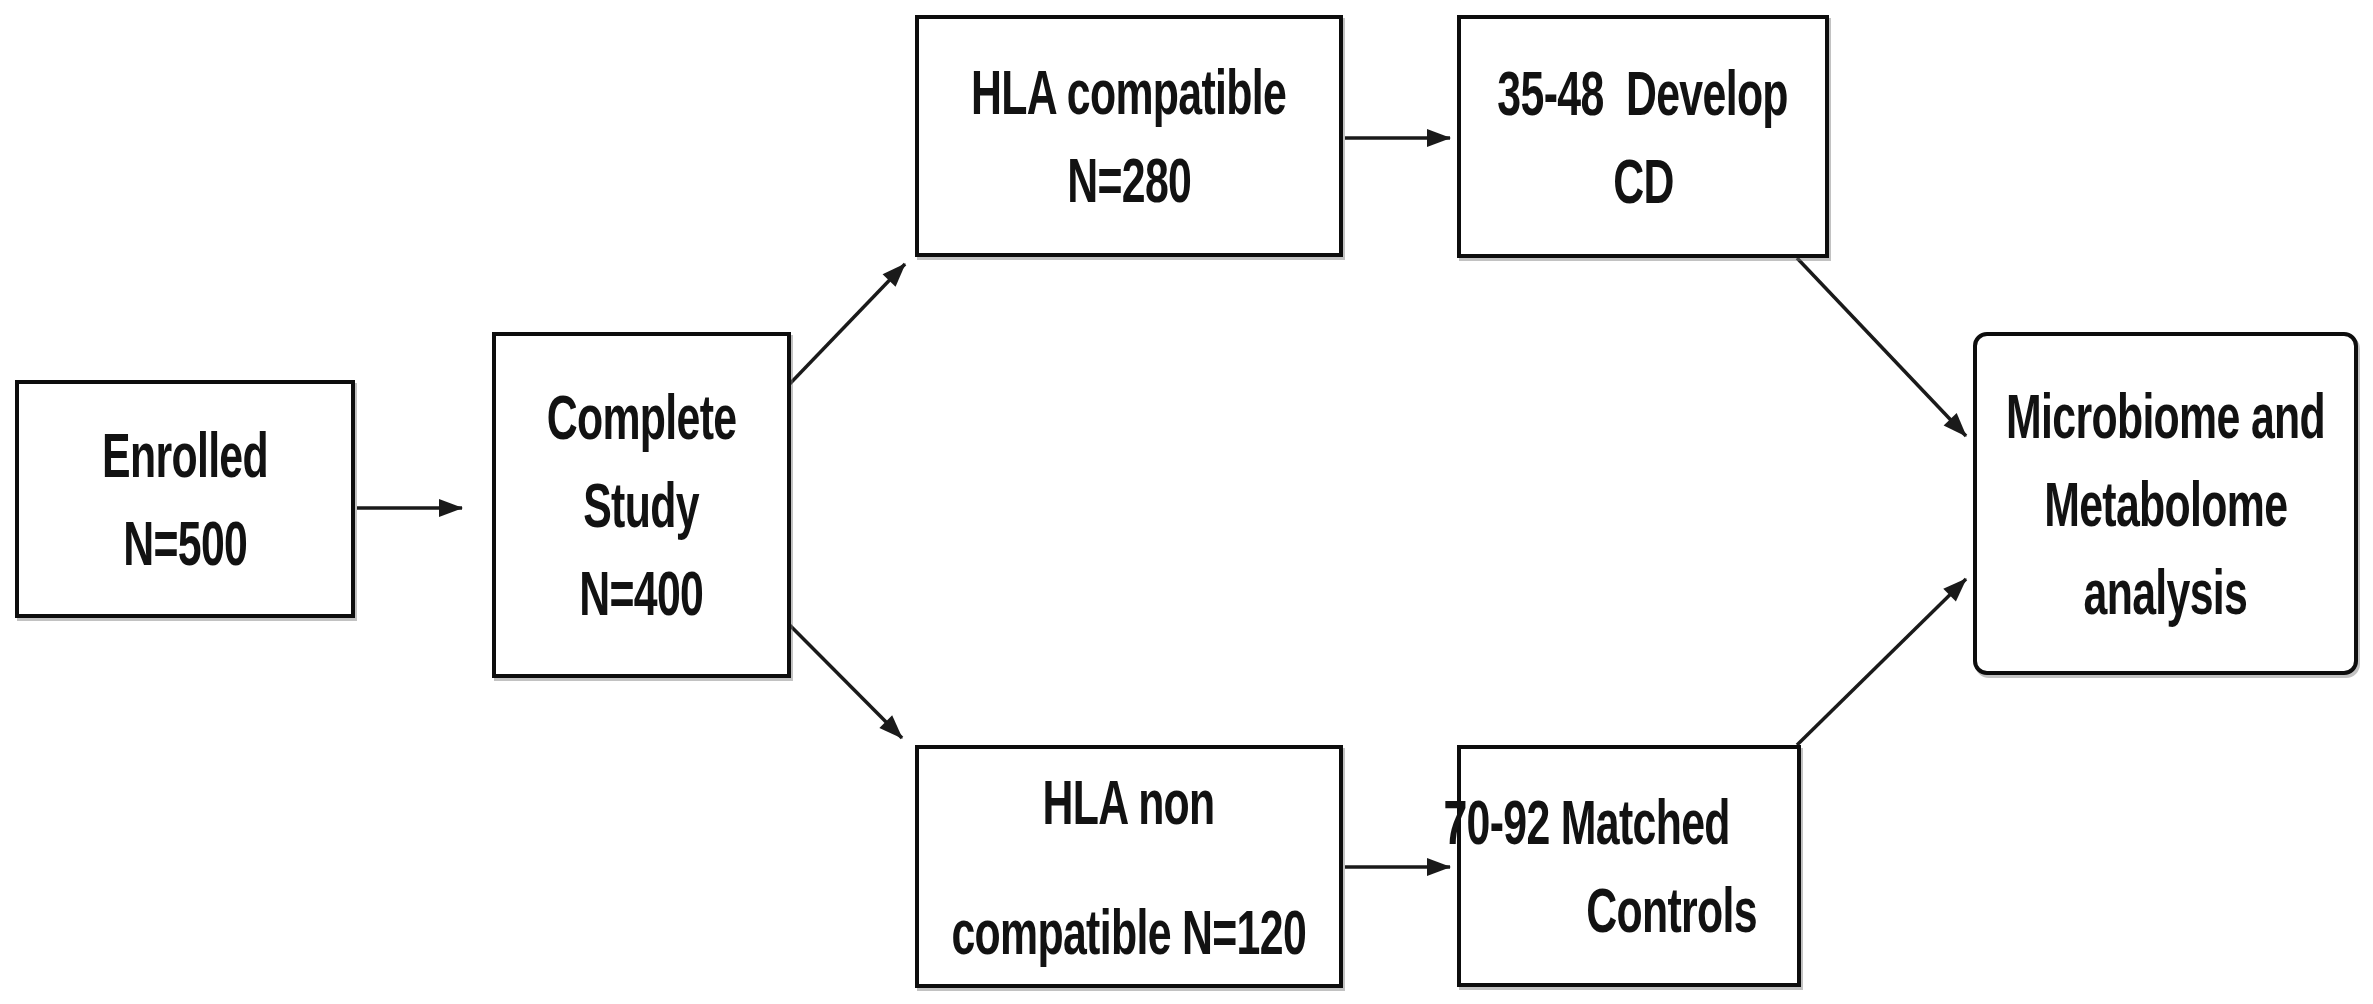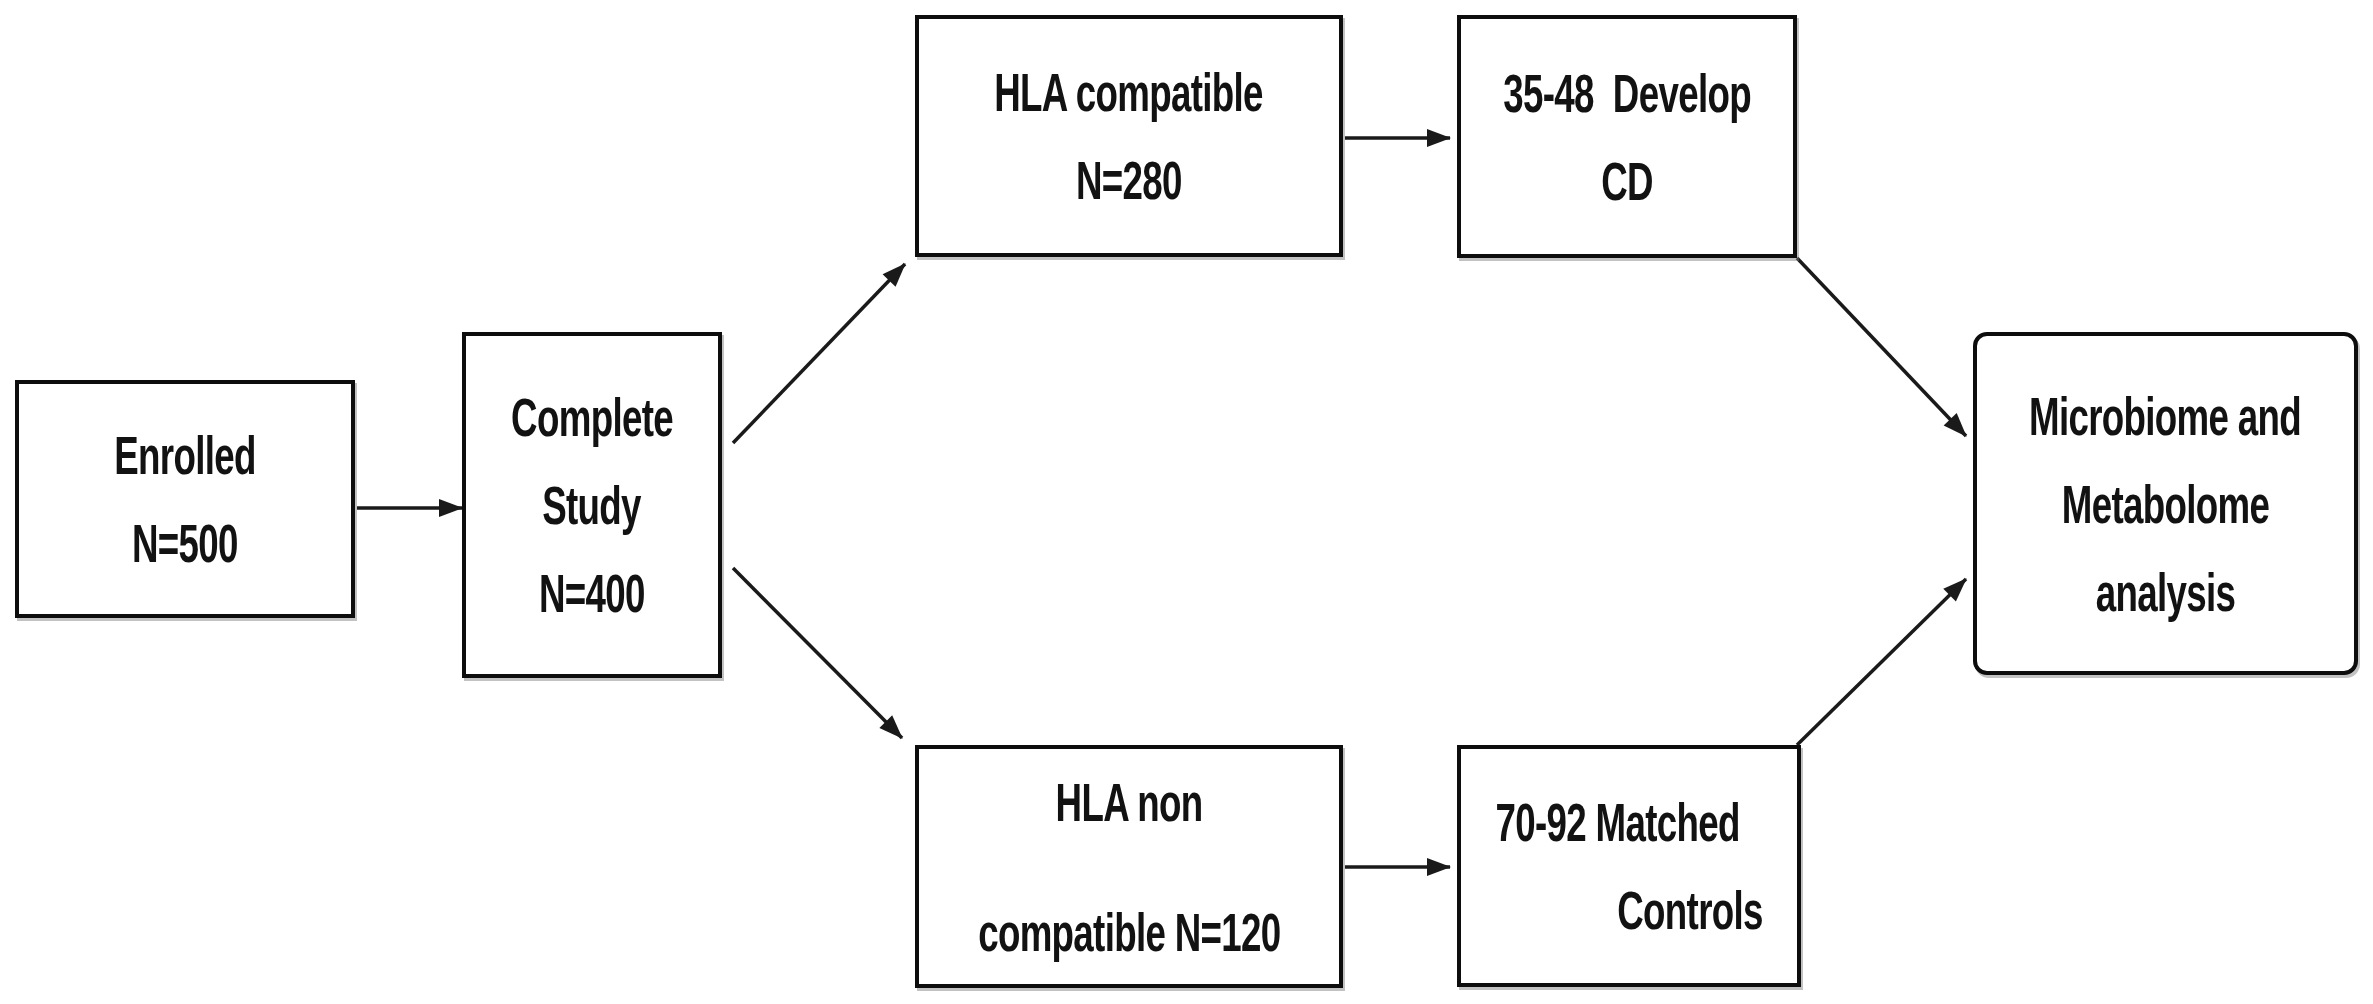--- a/index.html
+++ b/index.html
@@ -27,36 +27,36 @@
     box-sizing: border-box;
     background: #ffffff;
     border: 4px solid #0d0d0d;
     display: flex;
     flex-direction: column;
     justify-content: center;
     align-items: center;
     text-align: center;
     color: #121212;
     font-weight: bold;
-    font-size: 54px;
+    font-size: 63px;
     line-height: 88px;
     box-shadow: 2px 3px 0 rgba(120,120,120,0.45);
   }
   .box-line {
     display: block;
     white-space: pre;
     transform: scaleX(0.68);
     transform-origin: 50% 50%;
     letter-spacing: -1px;
   }
   
   .node-enrolled            { left: 15px;   top: 380px; width: 340px; height: 238px; }
-  .node-complete-study      { left: 462px;  top: 332px; width: 260px; height: 346px; }
+  .node-complete-study      { left: 492px;  top: 332px; width: 299px; height: 346px; }
   .node-hla-compatible      { left: 915px;  top: 15px;  width: 428px; height: 242px; }
-  .node-develop-cd          { left: 1457px; top: 15px;  width: 340px; height: 243px; }
+  .node-develop-cd          { left: 1457px; top: 15px;  width: 372px; height: 243px; }
   .node-hla-non-compatible  { left: 915px;  top: 745px; width: 428px; height: 243px; gap: 42px; }
   .node-matched-controls    { left: 1457px; top: 745px; width: 344px; height: 242px; align-items: flex-end; }
   .node-analysis            { left: 1973px; top: 332px; width: 385px; height: 343px; border-radius: 14px; }
   .edge {
     stroke: #1a1a1a;
     stroke-width: 3.5;
     fill: none;
   }
 </style>
 </head>

